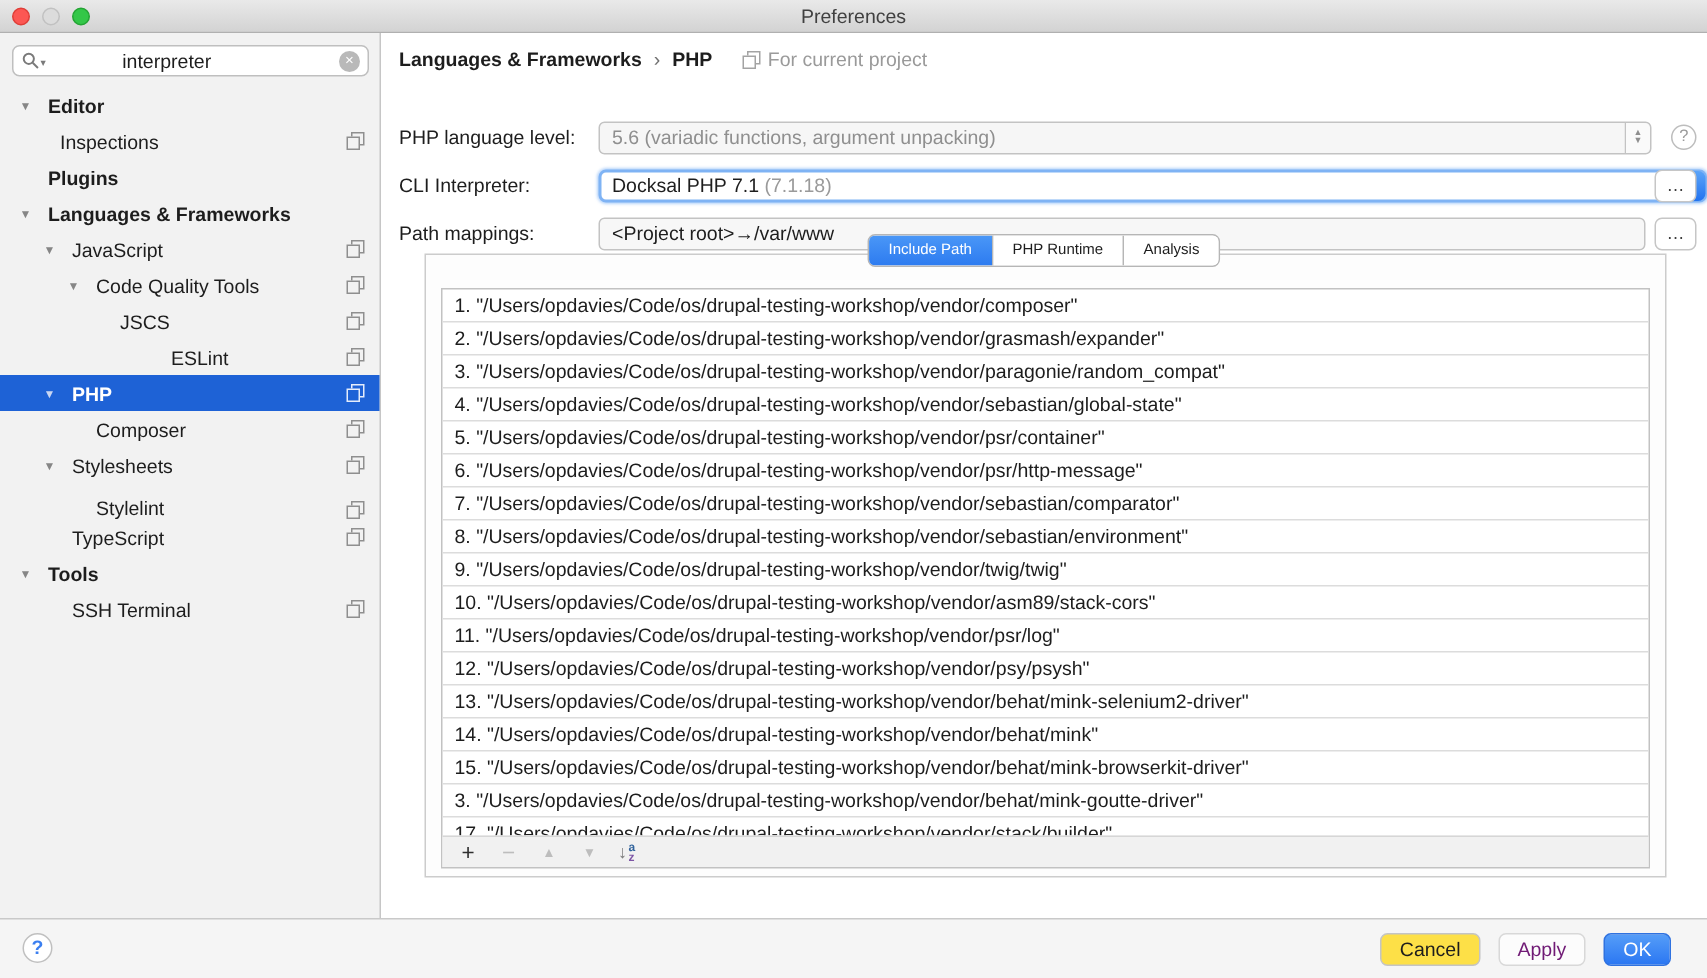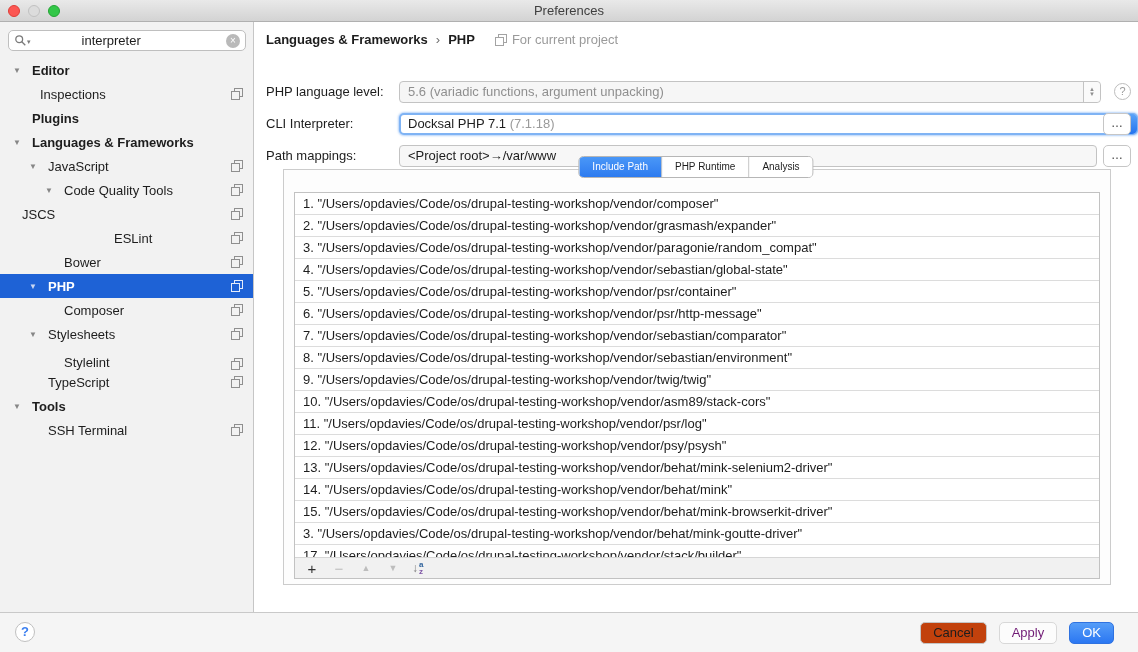--- a/index.html
+++ b/index.html
@@ -133,21 +133,21 @@
   .sz { color:#7d55a5; }
 
   
   .footer { height:40px; flex:0 0 40px; background:#f5f5f5;
     border-top:1px solid #c9c9c9; position:relative; display:flex;
     align-items:center; justify-content:flex-end; gap:12px; padding-right:24px; }
   .footer-help { position:absolute; left:15px; top:9px; width:20px; height:20px;
     border-radius:50%; border:1px solid #c0c0c0; background:#fff; color:#3b7ff0;
     font-size:13px; font-weight:bold; line-height:18px; text-align:center; }
   .btn { height:22px; border-radius:5px; border:1px solid #c4c4c4;
-    background:#c2410c; font-size:13px; color:#1d1d1d; padding:0 12px;
+    background:#fde047; font-size:13px; color:#1d1d1d; padding:0 12px;
     font-family:inherit; line-height:20px; }
   .btn.disabled { color:#701a75; border-color:#d8d8d8; background:#fcfcfc; }
   .btn.primary { background:linear-gradient(#559df8,#2b77f2); color:#fff;
     border-color:#2f72e0; }
 </style>
 </head>
 <body>
 
 <div class="window">
 
@@ -193,33 +193,28 @@
           <div class="tree-row" style="padding-left: 26px;">
             <span class="tree-arrow">▼</span>
             <span class="tree-label">JavaScript</span>
             <span class="dup-icon"></span>
           </div>
           <div class="tree-row" style="padding-left: 42px;">
             <span class="tree-arrow">▼</span>
             <span class="tree-label">Code Quality Tools</span>
             <span class="dup-icon"></span>
           </div>
-          <div class="tree-row" style="">
+          <div class="tree-row" style="padding-left: 58px;">
             <span class="tree-arrow"></span>
             <span class="tree-label">JSCS</span>
             <span class="dup-icon"></span>
           </div>
           <div class="tree-row" style="padding-left: 92px;">
             <span class="tree-arrow"></span>
             <span class="tree-label">ESLint</span>
-            <span class="dup-icon"></span>
-          </div>
-          <div class="tree-row" style="padding-left: 42px;">
-            <span class="tree-arrow"></span>
-            <span class="tree-label">Bower</span>
             <span class="dup-icon"></span>
           </div>
           <div class="tree-row selected" style="padding-left: 26px;">
             <span class="tree-arrow">▼</span>
             <span class="tree-label">PHP</span>
             <span class="dup-icon"></span>
           </div>
           <div class="tree-row" style="padding-left: 42px;">
             <span class="tree-arrow"></span>
             <span class="tree-label">Composer</span>

